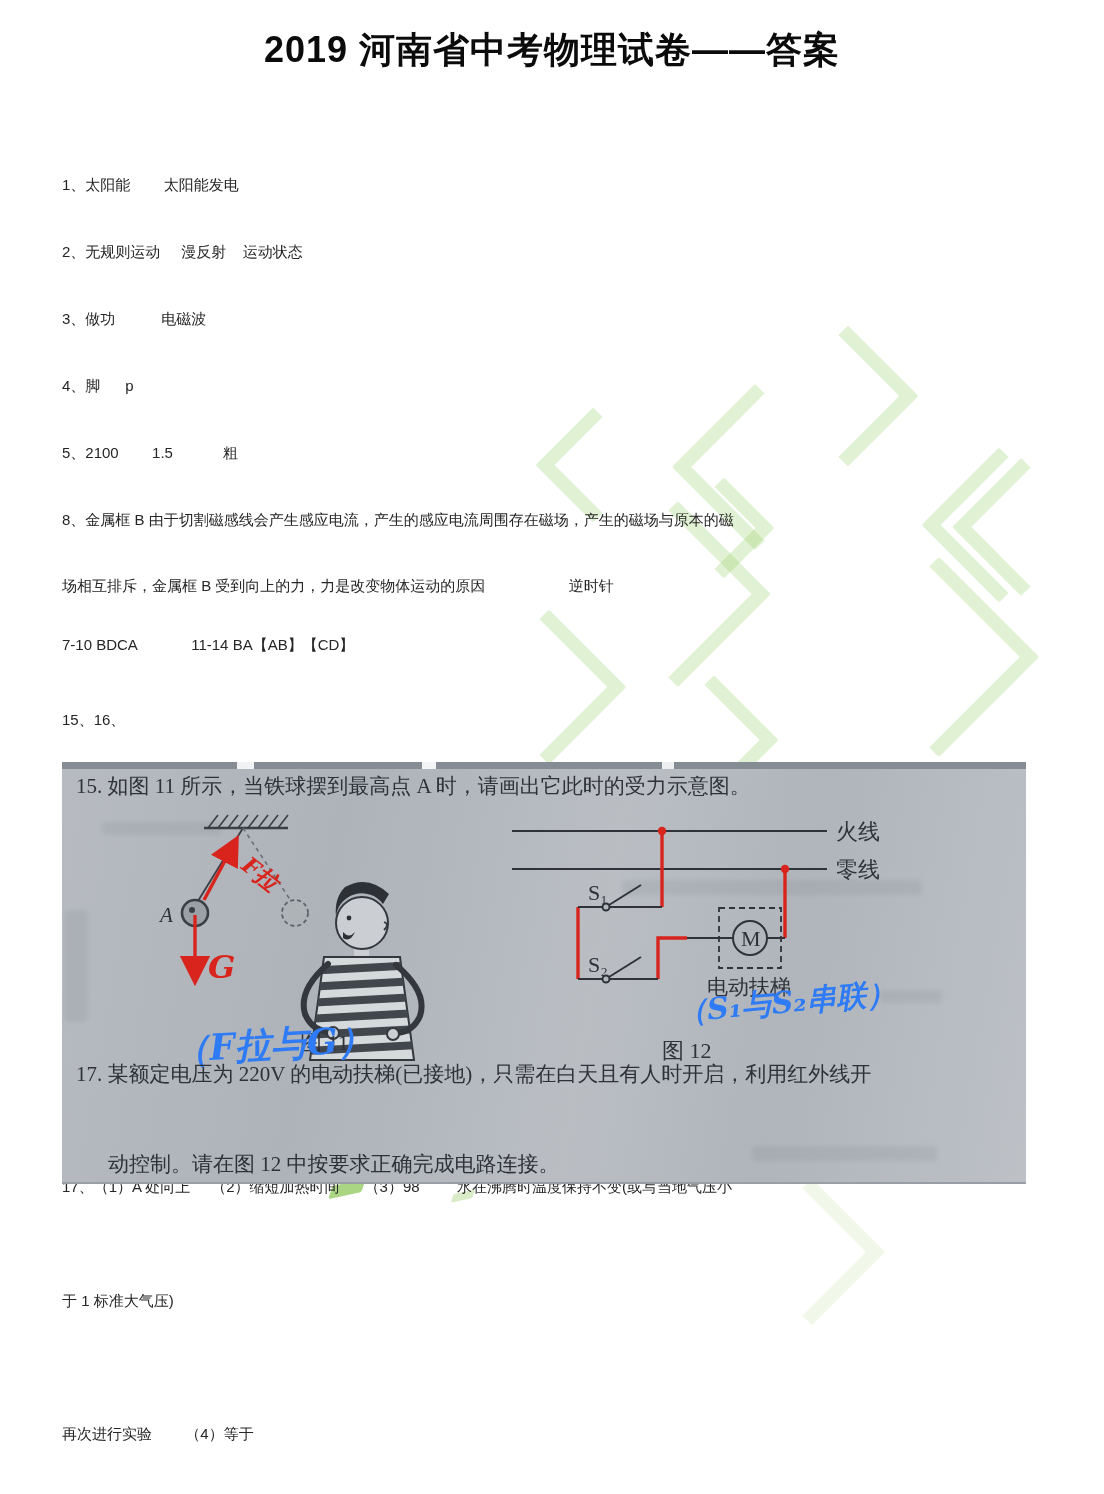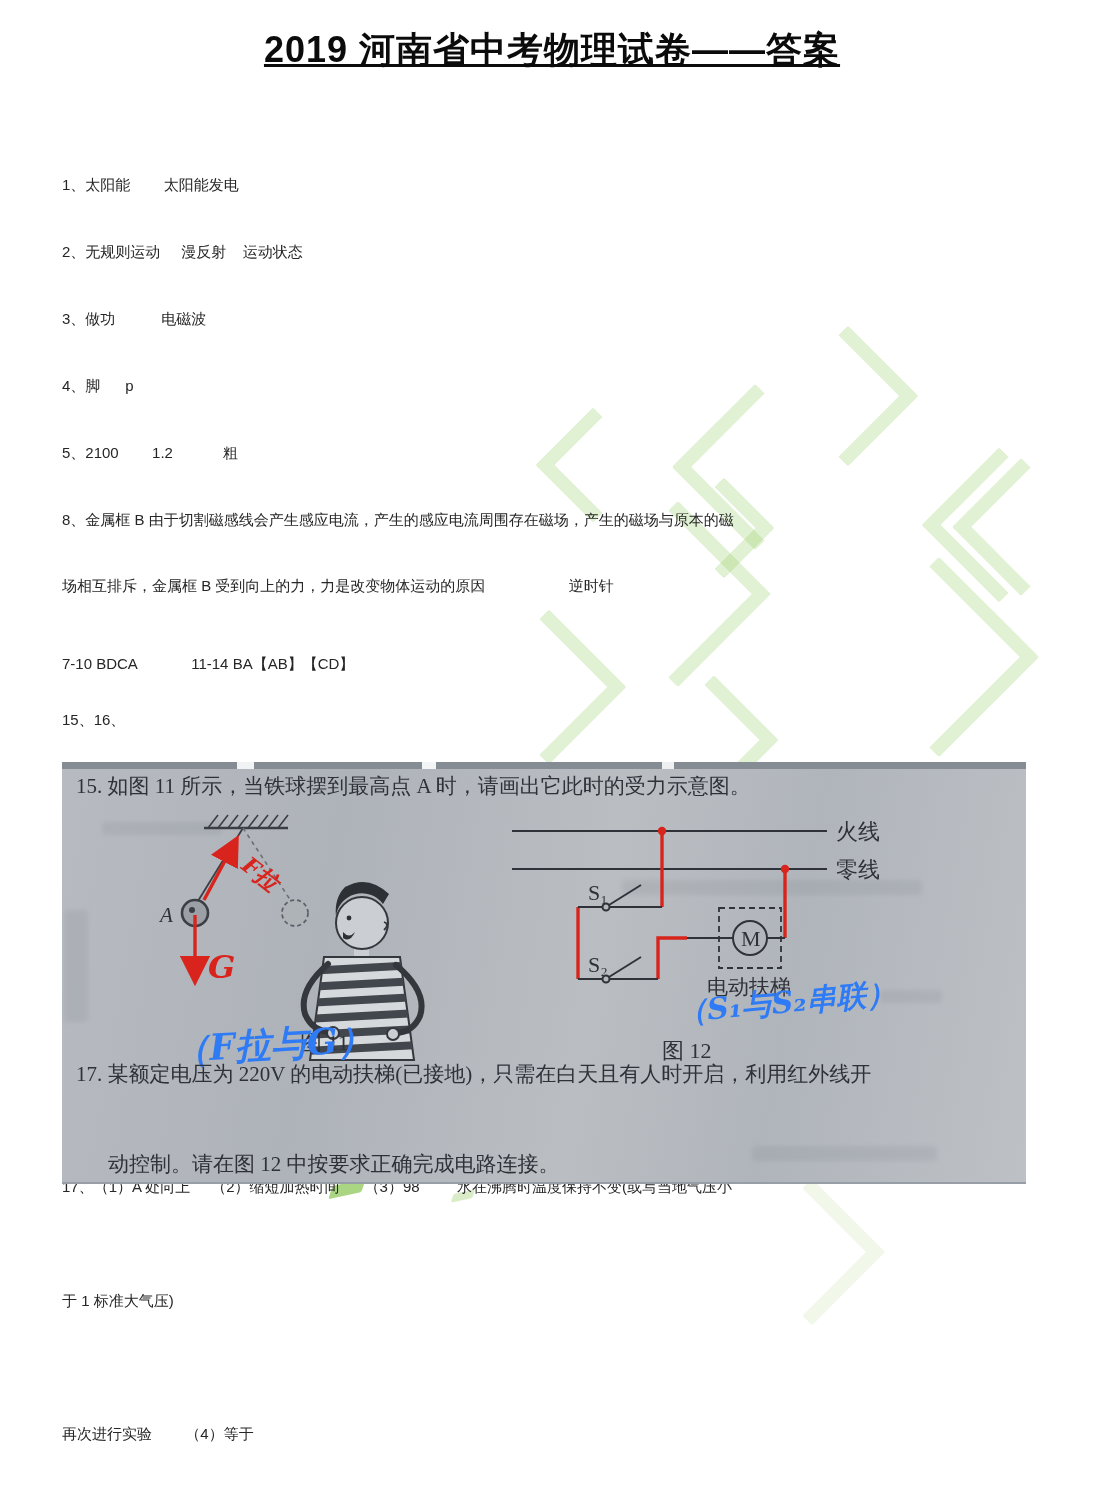--- a/index.html
+++ b/index.html
@@ -1,19 +1,19 @@
 <!DOCTYPE html>
 <html><head>
 <meta charset="utf-8">
 <style>
   html,body{margin:0;padding:0;background:#ffffff;}
   .page{position:relative;width:1104px;height:1494px;background:#ffffff;overflow:hidden;
         font-family:"Liberation Sans",sans-serif;}
   .title{position:absolute;top:26px;left:0;width:100%;text-align:center;
-         font-size:36px;font-weight:bold;color:#0b0b0b;letter-spacing:1px;text-decoration:underline;}
+         font-size:36px;font-weight:bold;color:#0b0b0b;letter-spacing:1px;}
   .ansline{position:absolute;left:62px;font-size:15px;color:#262626;white-space:pre;line-height:26px;}
   
   .wm{position:absolute;border-style:solid;border-color:rgba(156,207,110,0.30);
       border-width:14px 14px 0 0;transform:rotate(45deg);border-radius:3px;z-index:0;}
   .wm.v{transform:rotate(225deg);}
   .wm-tri{position:absolute;width:34px;height:12px;background:rgba(141,199,88,0.75);
           transform:rotate(-12deg) skewX(-30deg);z-index:1;border-radius:2px;}
   
   .scan{position:absolute;left:62px;top:762px;width:964px;height:420px;z-index:2;overflow:hidden;
         background:linear-gradient(100deg,#b7bbc1 0%,#aeb3b9 28%,#babec3 55%,#b0b5bb 74%,#bdc1c6 100%);
@@ -48,24 +48,24 @@
   <div class="wm" style="left:760px;top:1200px;width:90px;height:90px;border-color:rgba(156,207,110,0.14);"></div>
   <div class="wm-tri" style="left:330px;top:1183px;"></div>
   <div class="wm-tri" style="left:452px;top:1192px;opacity:.45;width:22px;height:8px;"></div>
 
   <div class="title">2019 河南省中考物理试卷——答案</div>
 
   <div class="ansline" style="top:172px;z-index:1;">1、太阳能        太阳能发电</div>
   <div class="ansline" style="top:239px;z-index:1;">2、无规则运动     漫反射    运动状态</div>
   <div class="ansline" style="top:306px;z-index:1;">3、做功           电磁波</div>
   <div class="ansline" style="top:373px;z-index:1;">4、脚      p</div>
-  <div class="ansline" style="top:440px;z-index:1;">5、2100        1.2            粗</div>
+  <div class="ansline" style="top:440px;z-index:1;">5、2100        1.5            粗</div>
   <div class="ansline" style="top:507px;z-index:1;">8、金属框 B 由于切割磁感线会产生感应电流，产生的感应电流周围存在磁场，产生的磁场与原本的磁</div>
   <div class="ansline" style="top:573px;z-index:1;">场相互排斥，金属框 B 受到向上的力，力是改变物体运动的原因                    逆时针</div>
-  <div class="ansline" style="top:651px;z-index:1;">7-10 BDCA             11-14 BA【AB】【CD】</div>
+  <div class="ansline" style="top:632px;z-index:1;">7-10 BDCA             11-14 BA【AB】【CD】</div>
   <div class="ansline" style="top:707px;z-index:1;">15、16、</div>
   <div class="ansline" style="top:1174px;z-index:1;text-align:center;">17、（1）A 处向上     （2）缩短加热时间      （3）98         水在沸腾时温度保持不变(或写当地气压小</div>
   <div class="ansline" style="top:1288px;z-index:1;">于 1 标准大气压)</div>
   <div class="ansline" style="top:1421px;z-index:1;">再次进行实验        （4）等于</div>
 
   <div class="scan">
     <div class="scan-top"></div>
 
     <div class="smudge" style="left:560px;top:118px;width:300px;height:15px;"></div>
     <div class="smudge" style="left:690px;top:384px;width:185px;height:15px;"></div>

